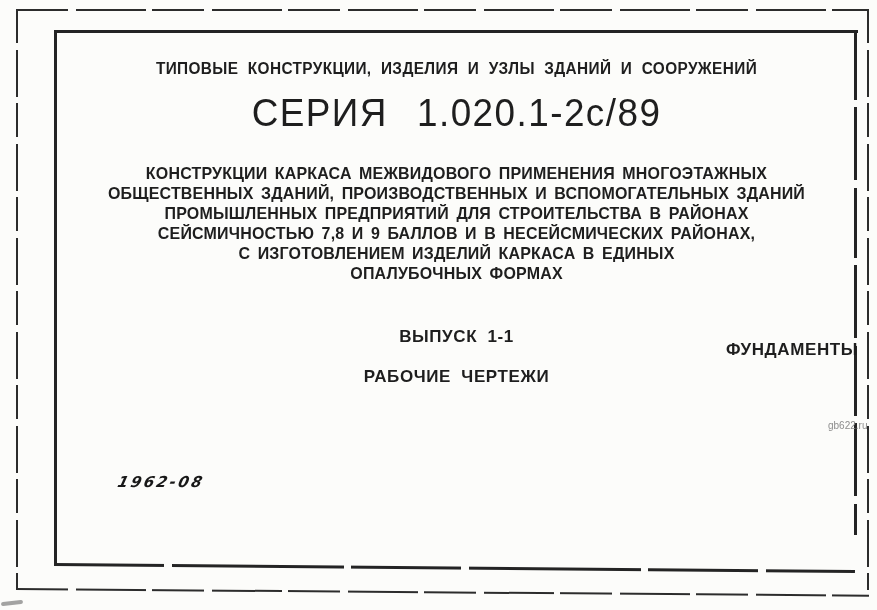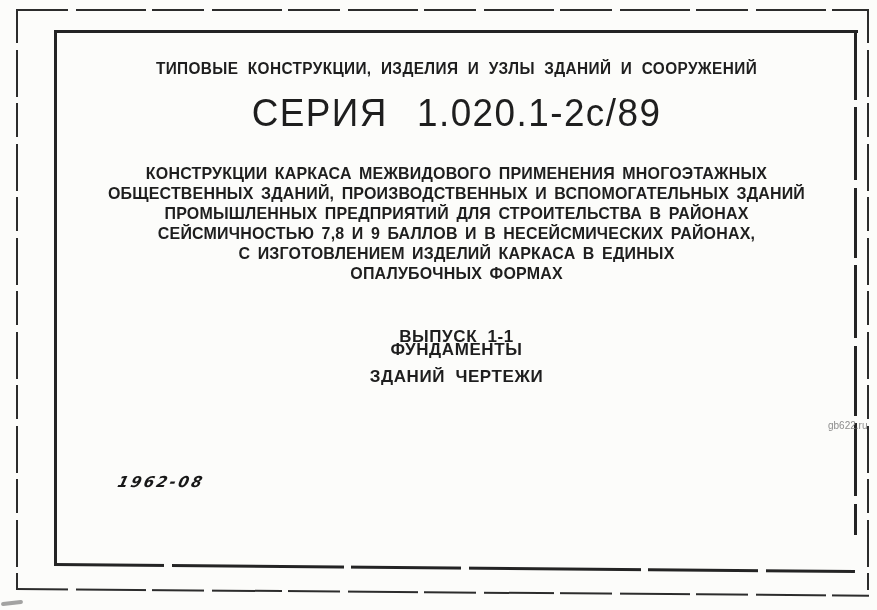--- a/index.html
+++ b/index.html
@@ -81,21 +81,21 @@
   .description {
     top: 164px;
     font-size: 17px;
     font-weight: 700;
     line-height: 20px;
     letter-spacing: 0.2px;
     word-spacing: 3px;
     transform: scaleX(0.94);
   }
   .issue-label    { top: 327px; font-size: 17px; font-weight: 700; letter-spacing: 0.6px; word-spacing: 5px; }
-  .subject-label  { top: 340px; font-size: 17px; font-weight: 700; letter-spacing: 0.6px; word-spacing: 5px; }
+  .subject-label  { top: 340px; font-size: 17px; font-weight: 700; letter-spacing: 0.6px; word-spacing: 5px; text-align: right; }
   .doctype-label  { top: 367px; font-size: 17px; font-weight: 700; letter-spacing: 0.6px; word-spacing: 5px; }
 
   .handwritten {
     position: absolute;
     left: 118px;
     top: 473px;
     font-family: "DejaVu Sans", sans-serif;
     font-style: italic;
     font-weight: 700;
     font-size: 15px;
@@ -152,21 +152,21 @@
     <div>ПРОМЫШЛЕННЫХ ПРЕДПРИЯТИЙ ДЛЯ СТРОИТЕЛЬСТВА В РАЙОНАХ</div>
     <div>СЕЙСМИЧНОСТЬЮ 7,8 И 9 БАЛЛОВ И В НЕСЕЙСМИЧЕСКИХ РАЙОНАХ,</div>
     <div>С ИЗГОТОВЛЕНИЕМ ИЗДЕЛИЙ КАРКАСА В ЕДИНЫХ</div>
     <div>ОПАЛУБОЧНЫХ ФОРМАХ</div>
   </div>
 
   <div class="centered issue-label">ВЫПУСК 1-1</div>
 
   <div class="centered subject-label">ФУНДАМЕНТЫ</div>
 
-  <div class="centered doctype-label">ЗДАНИЙ ЧЕРТЕЖИ</div>
+  <div class="centered doctype-label">РАБОЧИЕ ЧЕРТЕЖИ</div>
 
   <div class="handwritten">1962-08</div>
 
   <div class="watermark">gb622.ru</div>
 
   <div class="smudge"></div>
 
 </div>
 
 </body></html>

